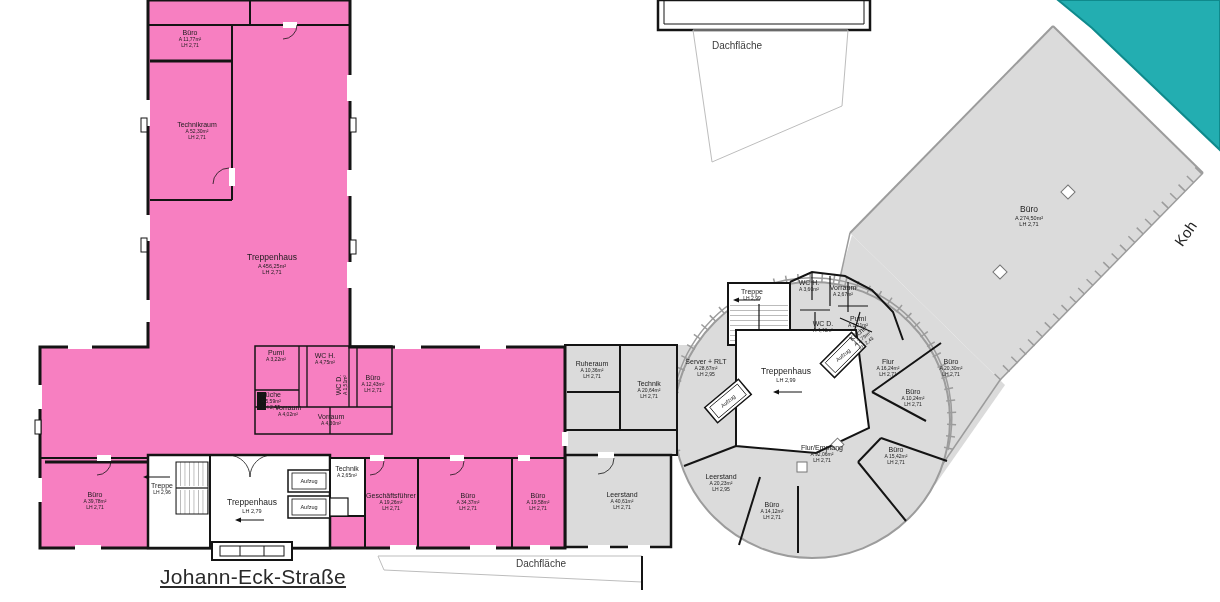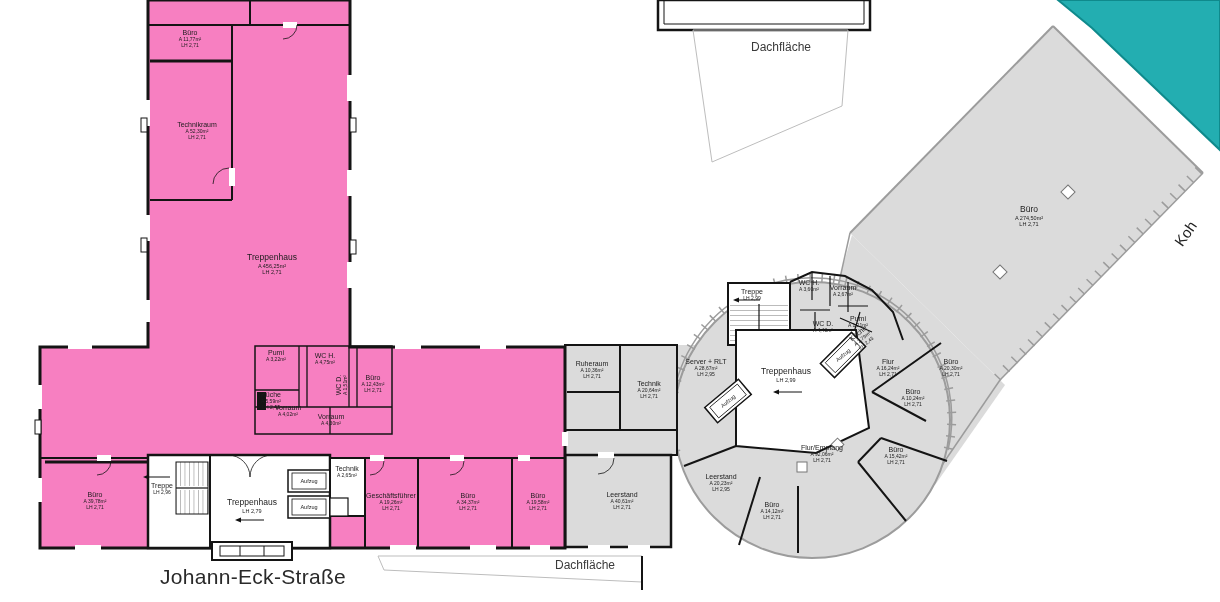--- a/index.html
+++ b/index.html
@@ -12,22 +12,22 @@
   .rn{font-size:7px;}
   .ra{font-size:5px;}
   .ra:empty{display:none;}
   .rl.big .rn{font-size:8.5px;}
   .rl.big .ra{font-size:5.5px;}
   .rl.rot90{transform:translate(-50%,-50%) rotate(-90deg);}
   .rl.rot40{transform:translate(-50%,-50%) rotate(-40deg);}
   .lift{position:absolute;font-size:5.5px;color:#1c1c1c;z-index:5;white-space:nowrap;
         transform:translate(-50%,-50%);}
   .lift.rot40{transform:translate(-50%,-50%) rotate(-40deg);}
-  .roof-label{position:absolute;font-size:12px;color:#3a3a3a;z-index:5;transform:translateX(-50%);margin-left:44px;}
-  .street{position:absolute;font-size:21px;color:#2a2a2a;z-index:5;letter-spacing:.3px;}
+  .roof-label{position:absolute;font-size:10px;color:#3a3a3a;z-index:5;transform:translateX(-50%);}
+  .street{position:absolute;font-size:21px;color:#2a2a2a;z-index:5;letter-spacing:.3px;text-decoration:underline;}
   .street-rot{position:absolute;font-size:15px;color:#222;z-index:5;transform:rotate(-55deg);}
 </style>
 </head>
 <body>
 
 <div class="plan">
 
 <svg width="1220" height="602" viewBox="0 0 1220 602">
   <defs>
     <pattern id="stV" width="4.5" height="10" patternUnits="userSpaceOnUse">

